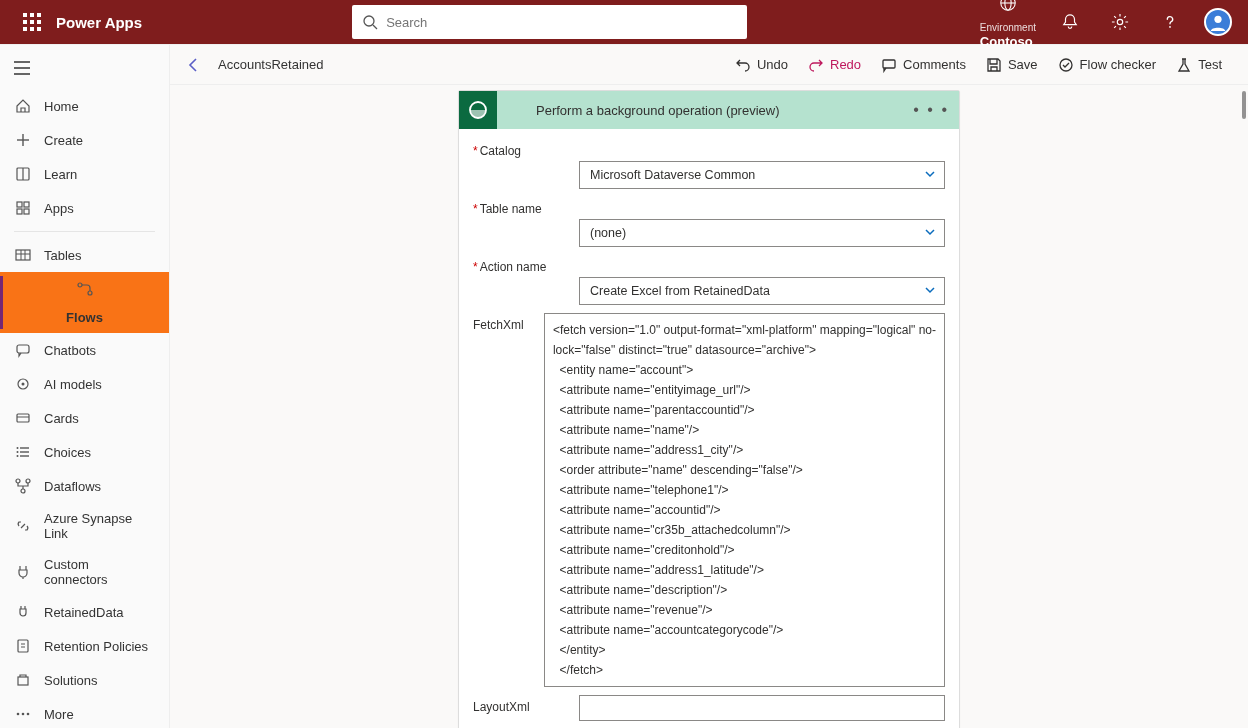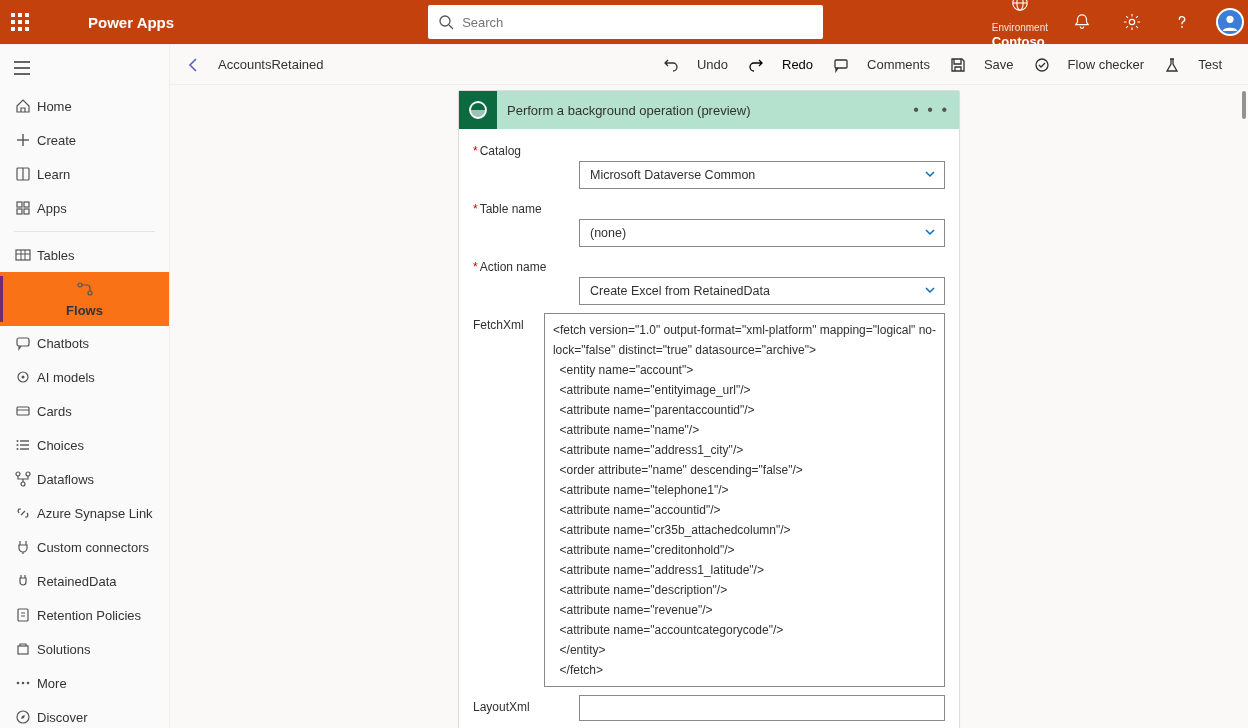--- a/index.html
+++ b/index.html
@@ -1,26 +1,25 @@
 <!DOCTYPE html>
 <html><head>
 <meta charset="utf-8">
 <style>
   * { margin: 0; padding: 0; box-sizing: border-box; font-family: "Segoe UI", -apple-system, sans-serif; }
   body { background: #fff; overflow: hidden; width: 1248px; height: 728px; }
 
   
   .top-bar {
     height: 44px;
-    background: #c2410c;
+    background: #7f1d1d;
     color: #fff;
     display: flex;
     align-items: center;
-    padding: 0 4px;
-    gap: 44px;
+    padding: 0 16px;
   }
   .waffle { width: 32px; height: 32px; display: grid; grid-template-columns: repeat(3,4px); grid-template-rows: repeat(3,4px); gap: 3px; align-content: center; justify-content: center; cursor: pointer; margin-right: 8px; }
   .waffle span { background: #fff; width: 4px; height: 4px; }
   .app-title { font-size: 15px; font-weight: 600; margin-right: 20px; }
   .search-wrap { flex: 0 0 395px; margin-left: 190px; }
   .search-box { background: #fff; border-radius: 2px; height: 34px; display: flex; align-items: center; padding: 0 10px; color: #555; }
   .search-box svg { width: 16px; height: 16px; margin-right: 8px; color:#555; }
   .search-box input { border: none; outline: none; font-size: 13px; flex: 1; color: #333; }
   .top-right { margin-left: auto; display: flex; align-items: center; gap: 18px; }
   .env-block { display: flex; align-items: center; gap: 10px; cursor: pointer; flex-direction: column; }
@@ -34,47 +33,47 @@
   .layout { display: flex; height: calc(728px - 44px); border-top:1px solid #f0f0f0;}
   .sidebar {
     width: 170px;
     background: #fafafa;
     border-right: 1px solid #eee;
     padding-top: 10px;
     overflow-y: auto;
     position: relative;
   }
   .sidebar .hamburger { padding: 6px 14px 10px; cursor: pointer; }
-  .side-item { display: flex; align-items: center; gap: 5px; padding: 8px 14px; font-size: 13px; color: #333; cursor: pointer; }
+  .side-item { display: flex; align-items: center; gap: 12px; padding: 8px 14px; font-size: 13px; color: #333; cursor: pointer; }
   .side-item.active { background: #f97316; position: relative; font-weight:600;flex-direction:column; }
   .side-item.active::before { content:""; position:absolute; left:0; top:4px; bottom:4px; width:3px; background:#742774; }
   .side-icon { width:18px; height:18px; display:flex; align-items:center; justify-content:center; flex-shrink:0; color:#555;}
   .side-sep { height: 1px; background: #e5e5e5; margin: 6px 14px; }
 
   
   .main { flex: 1; background: #faf9f8; display: flex; flex-direction: column; overflow:hidden;}
   .cmdbar { height: 40px; background: #faf9f8; border-bottom: 1px solid #eee; display: flex; align-items: center; padding: 0 16px; font-size: 13px; color:#323130;}
   .back-arrow { width: 28px; color: #5b5fc7; display:flex; align-items:center; cursor:pointer;}
   .flow-title { color: #333; margin-left:4px;}
   .cmd-spacer { flex: 1; }
-  .cmd-btn { display: flex; align-items: center; gap: 18px; padding: 4px 10px; cursor: pointer; color:#323130;justify-content:flex-end;}
-  .cmd-btn.disabled { color: #000000; }
+  .cmd-btn { display: flex; align-items: center; gap: 6px; padding: 4px 10px; cursor: pointer; color:#323130;justify-content:flex-end;}
+  .cmd-btn.disabled { color: #be185d; }
   .cmd-btn svg { width: 16px; height: 16px; }
 
   
   .canvas { flex: 1; overflow-y: auto; display: flex; flex-direction: column; align-items:center; padding-top:5px; padding-bottom:20px; position:relative;}
   .card {
     width: 502px;
     background: #fff;
     border: 1px solid #ddd;
     border-radius: 2px;
     box-shadow: 0 1px 2px rgba(0,0,0,0.04);
     margin-top:0;
   }
-  .card-header { background: #b5e2cf; height: 38px; display:flex; align-items:center; padding-right:10px; color:#323130;}
+  .card-header { background: #b5e2cf; height: 38px; display:flex; align-items:center; padding-right:10px; color:#323130;gap:29px;}
   .card-badge { width: 38px; height: 38px; background: #0b6a40; color:#fff; display:flex; align-items:center; justify-content:center; margin-right:10px;}
   .card-title { font-size: 13px; color:#323130; flex:1;}
   .card-menu { color:#555; cursor:pointer; letter-spacing:2px;}
   .card-body { padding: 10px 14px 14px; }
   .field-row { display: flex; align-items: flex-start; margin-bottom: 8px; }
   .field-label { width: 106px; font-size: 12px; color:#323130; padding-top:5px;}
   .field-label .req { color: #c00; margin-right:2px;}
   .field-control { flex: 1; }
   .dropdown { border:1px solid #8a8886; height:28px; display:flex; align-items:center; padding:0 30px 0 10px; font-size:12.5px; position:relative; color:#323130;margin-top:22px;}
   .dropdown .chev { position:absolute; right:8px; color:#0b6cbd;}

